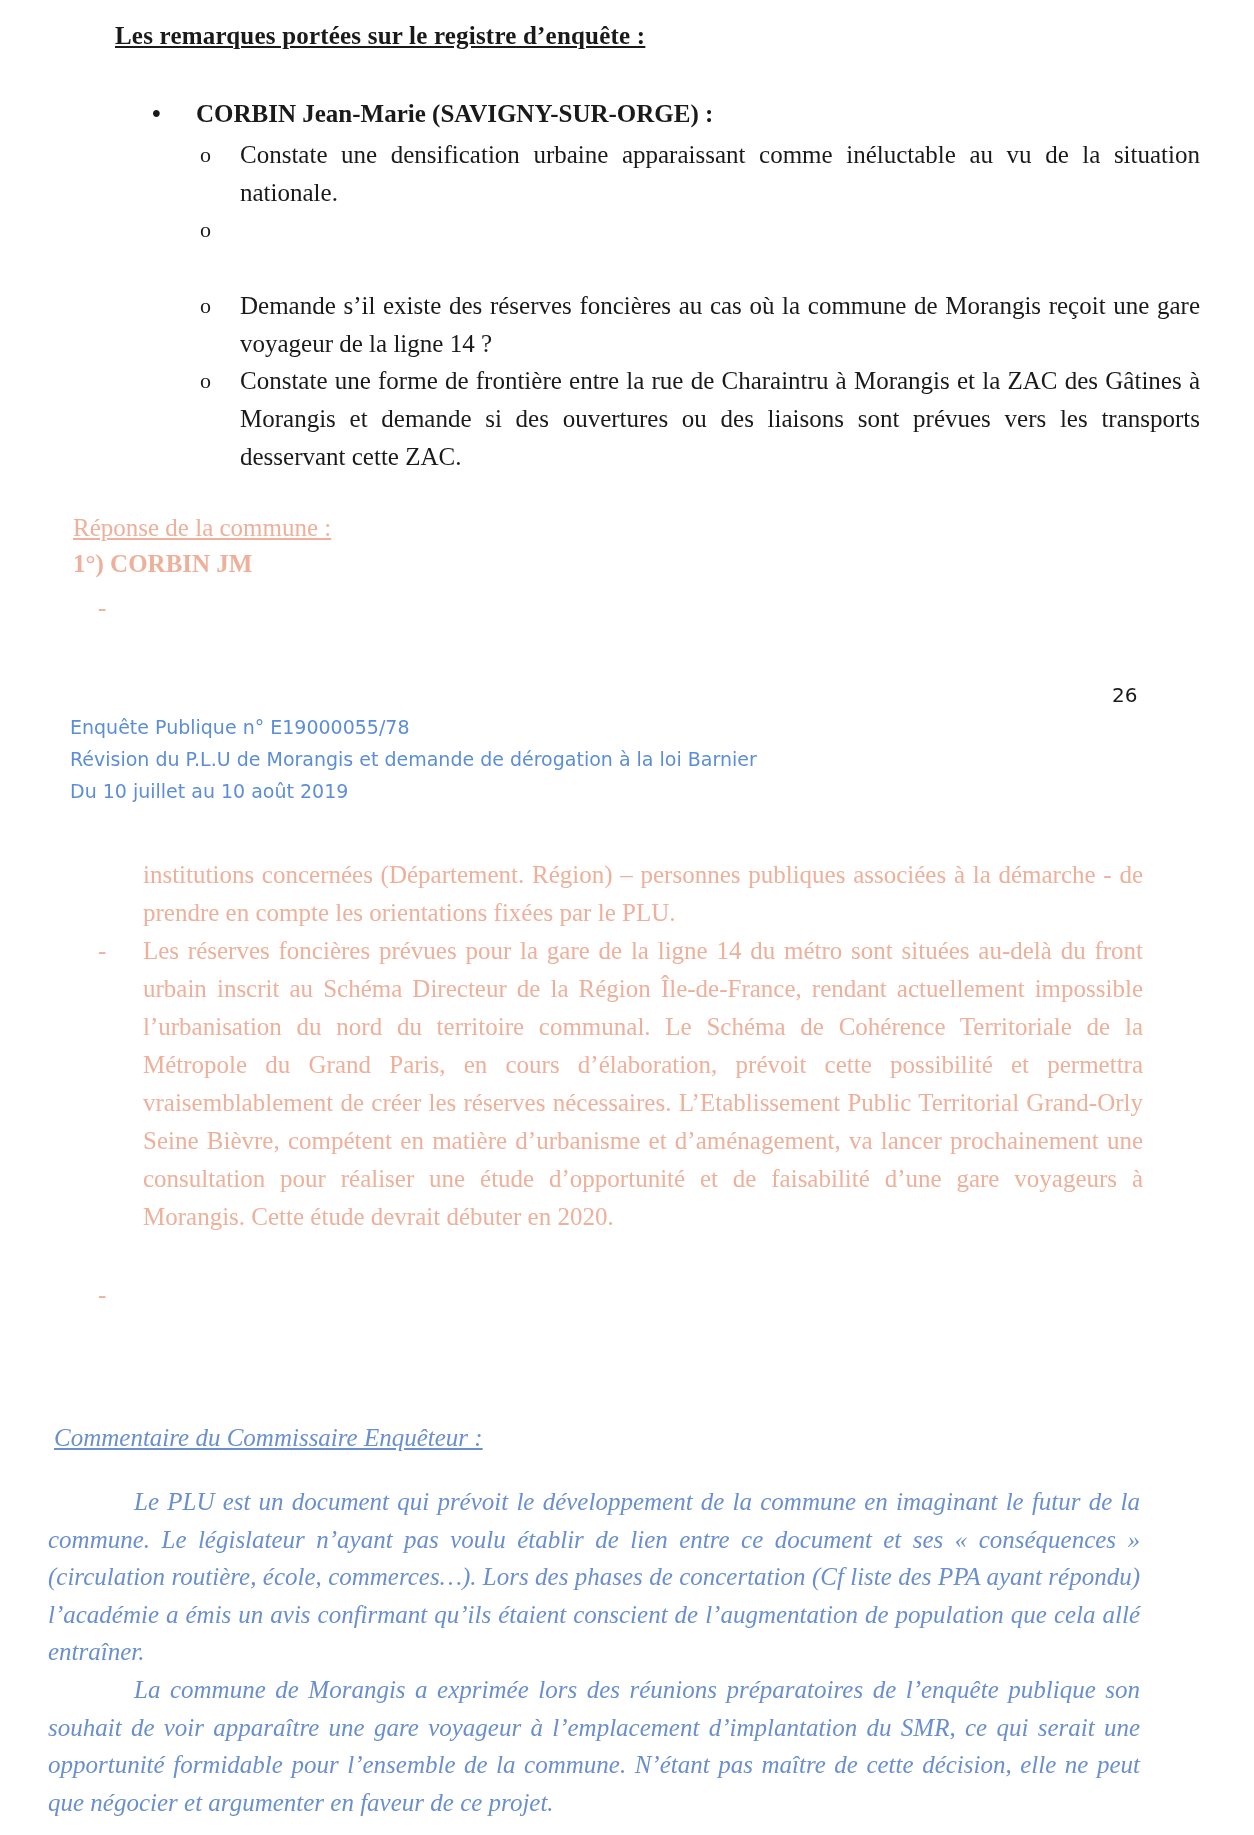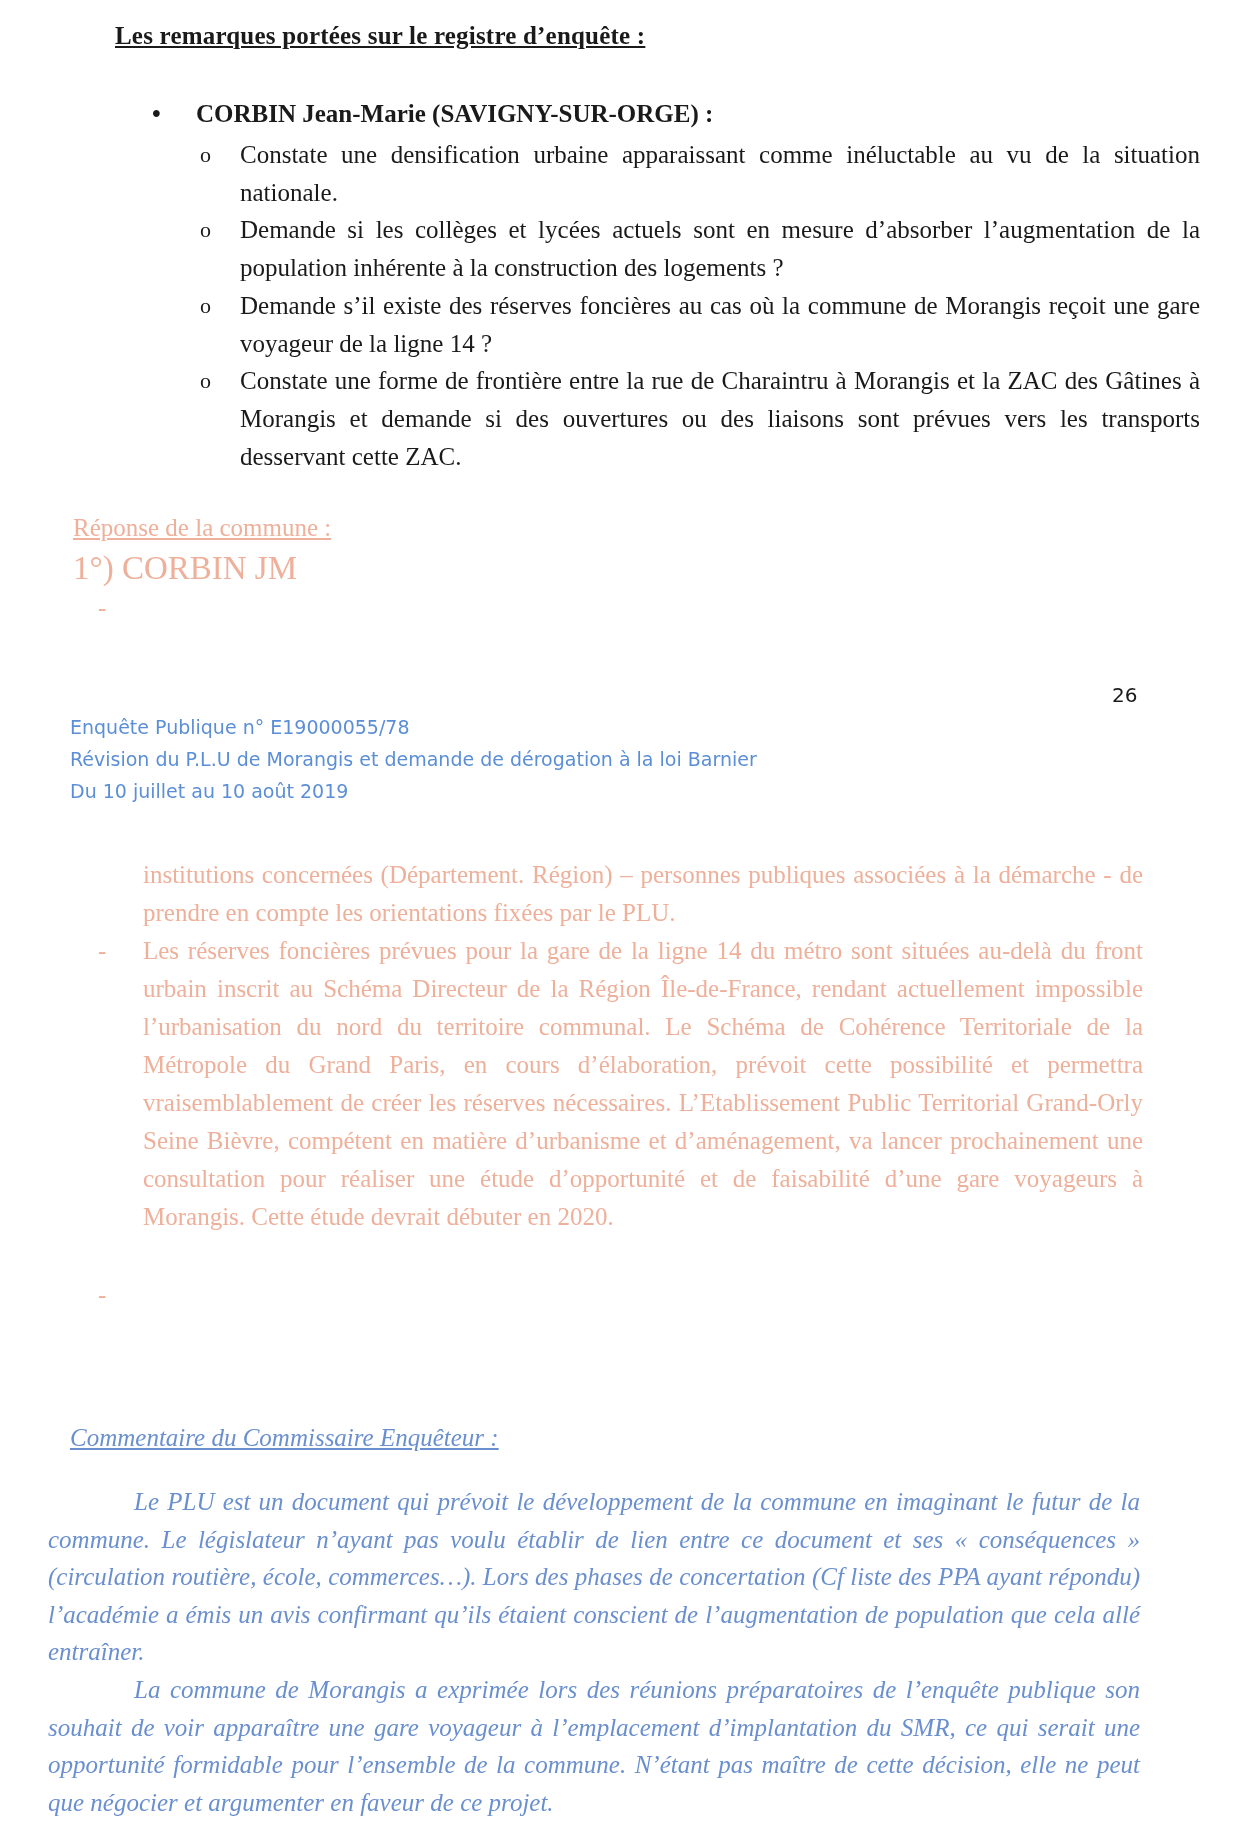--- a/index.html
+++ b/index.html
@@ -19,57 +19,56 @@
 
     .remark { position: absolute; left: 200px; width: 960px; font-size: 25px; line-height: 38px; text-align: justify; }
     .remark .bullet { position: absolute; left: -40px; top: 0; font-size: 22px; }
 
     #r1 { top: 136px; }
     #r2 { top: 211px; }
     #r3 { top: 287px; }
     #r4 { top: 362px; }
 
     .resp-title { left: 73px; top: 514px; font-size: 25px; text-decoration: underline; }
-    .resp-sub { left: 73px; top: 550px; font-size: 33px; }
+    .resp-sub { left: 73px; top: 550px; font-size: 25px; font-weight: bold; }
 
     .resp-para { position: absolute; left: 143px; width: 1000px; font-size: 25px; line-height: 38px; text-align: justify; }
     .resp-para .dash { position: absolute; left: -45px; top: 0; }
 
     #p1 { top: 589px; }
     #p1b { top: 856px; }
     #p2 { top: 932px; }
     #p3 { top: 1276px; }
 
     #page-num { left: 1112px; top: 683px; font-family: "DejaVu Sans", sans-serif; font-size: 20px; color: #1a1a1a; }
     .footer { left: 70px; font-family: "DejaVu Sans", sans-serif; font-size: 19px; color: #5b8ed6; }
     #f1 { top: 716px; }
     #f2 { top: 748px; }
     #f3 { top: 780px; }
 
-    #comm-title { left: 54px; top: 1424px; font-size: 25px; text-decoration: underline; margin-left: 16px; }
+    #comm-title { left: 54px; top: 1424px; font-size: 25px; text-decoration: underline; }
     .comm-para { position: absolute; left: 48px; width: 1092px; font-size: 25px; line-height: 37.5px; text-align: justify; text-indent: 86px; margin-top: 24px; }
     #c1 { top: 1459px; }
     #c2 { top: 1647px; }
   </style>
 </head>
 <body>
 
 <div class="abs black" id="heading">Les remarques portées sur le registre d’enquête :</div>
 
 <div class="abs black" id="person">
   <span class="dot">•</span><span>CORBIN Jean-Marie (SAVIGNY-SUR-ORGE) :</span>
 </div>
 
 <div class="remark black" id="r1">
   <span class="bullet">o</span>
   <span>Constate une densification urbaine apparaissant comme inéluctable au vu de la situation nationale.</span>
 </div>
 <div class="remark black" id="r2">
   <span class="bullet">o</span>
-  <span>Demande si les collèges et lycées actuels sont en mesure d’absorber l’augmentation de la population inhérente à la construction des logements ?</span>
 </div>
 <div class="remark black" id="r3">
   <span class="bullet">o</span>
   <span>Demande s’il existe des réserves foncières au cas où la commune de Morangis reçoit une gare voyageur de la ligne 14 ?</span>
 </div>
 <div class="remark black" id="r4">
   <span class="bullet">o</span>
   <span>Constate une forme de frontière entre la rue de Charaintru à Morangis et la ZAC des Gâtines à Morangis et demande si des ouvertures ou des liaisons sont prévues vers les transports desservant cette ZAC.</span>
 </div>
 

